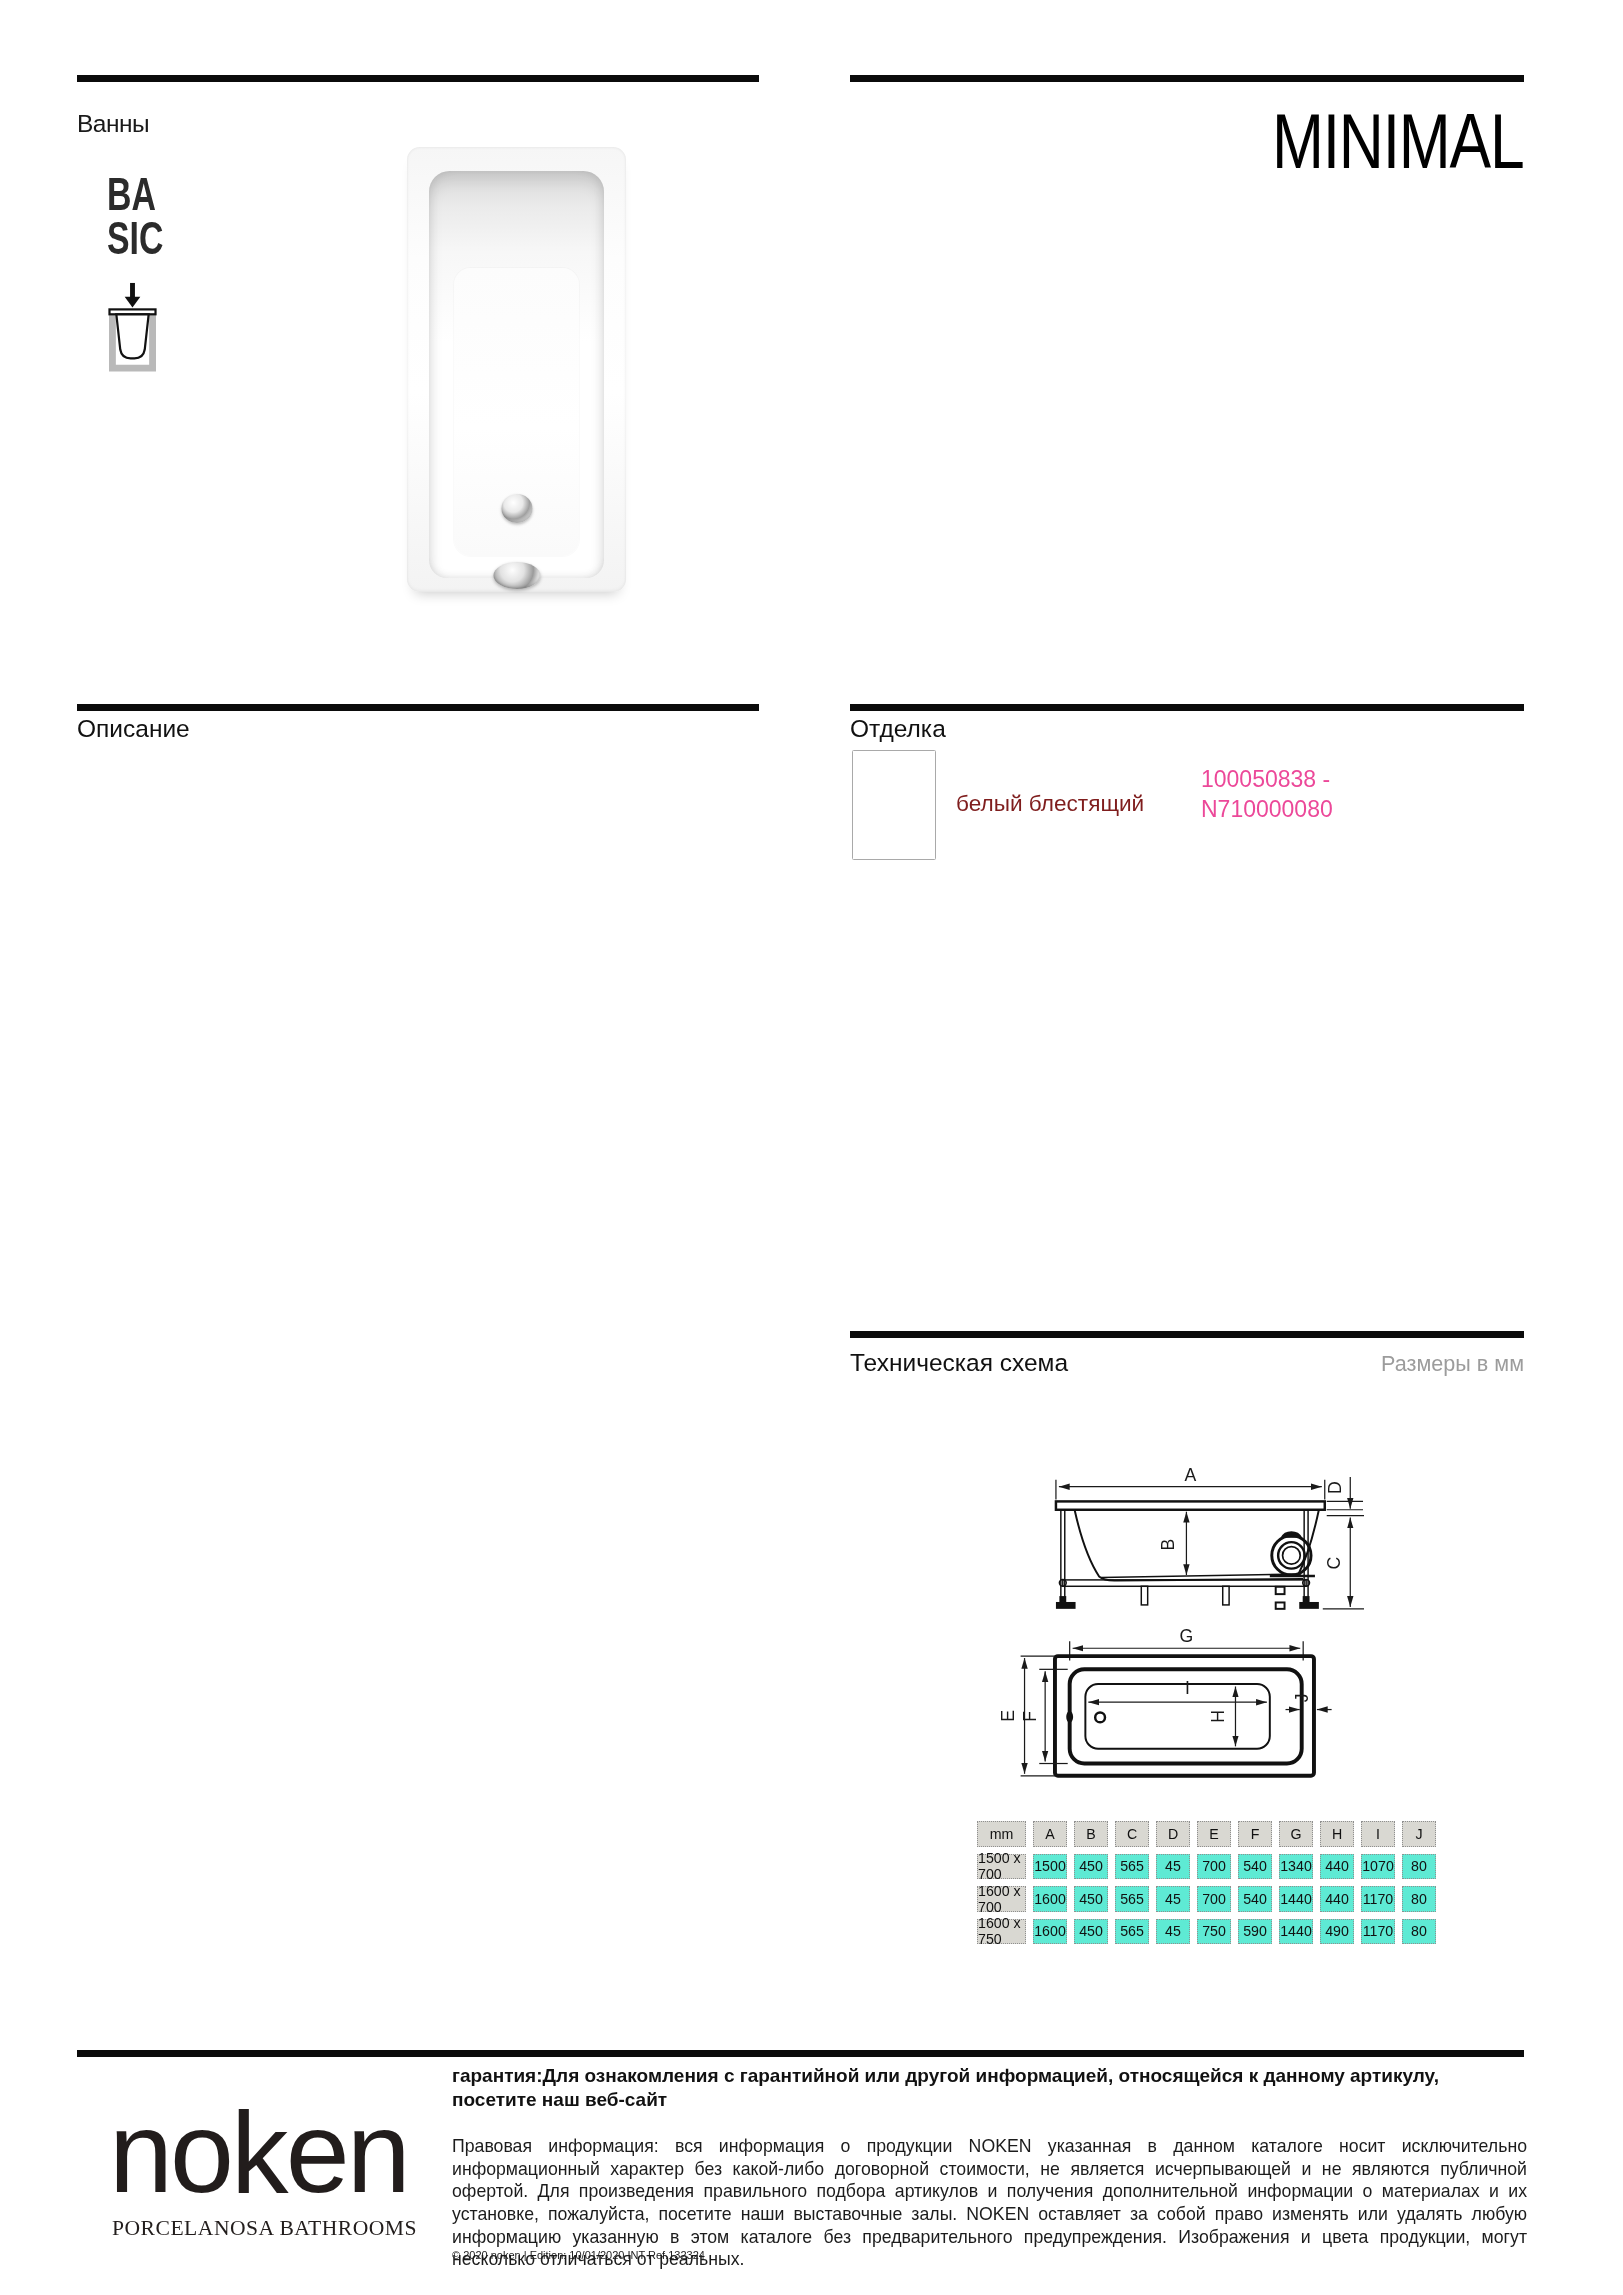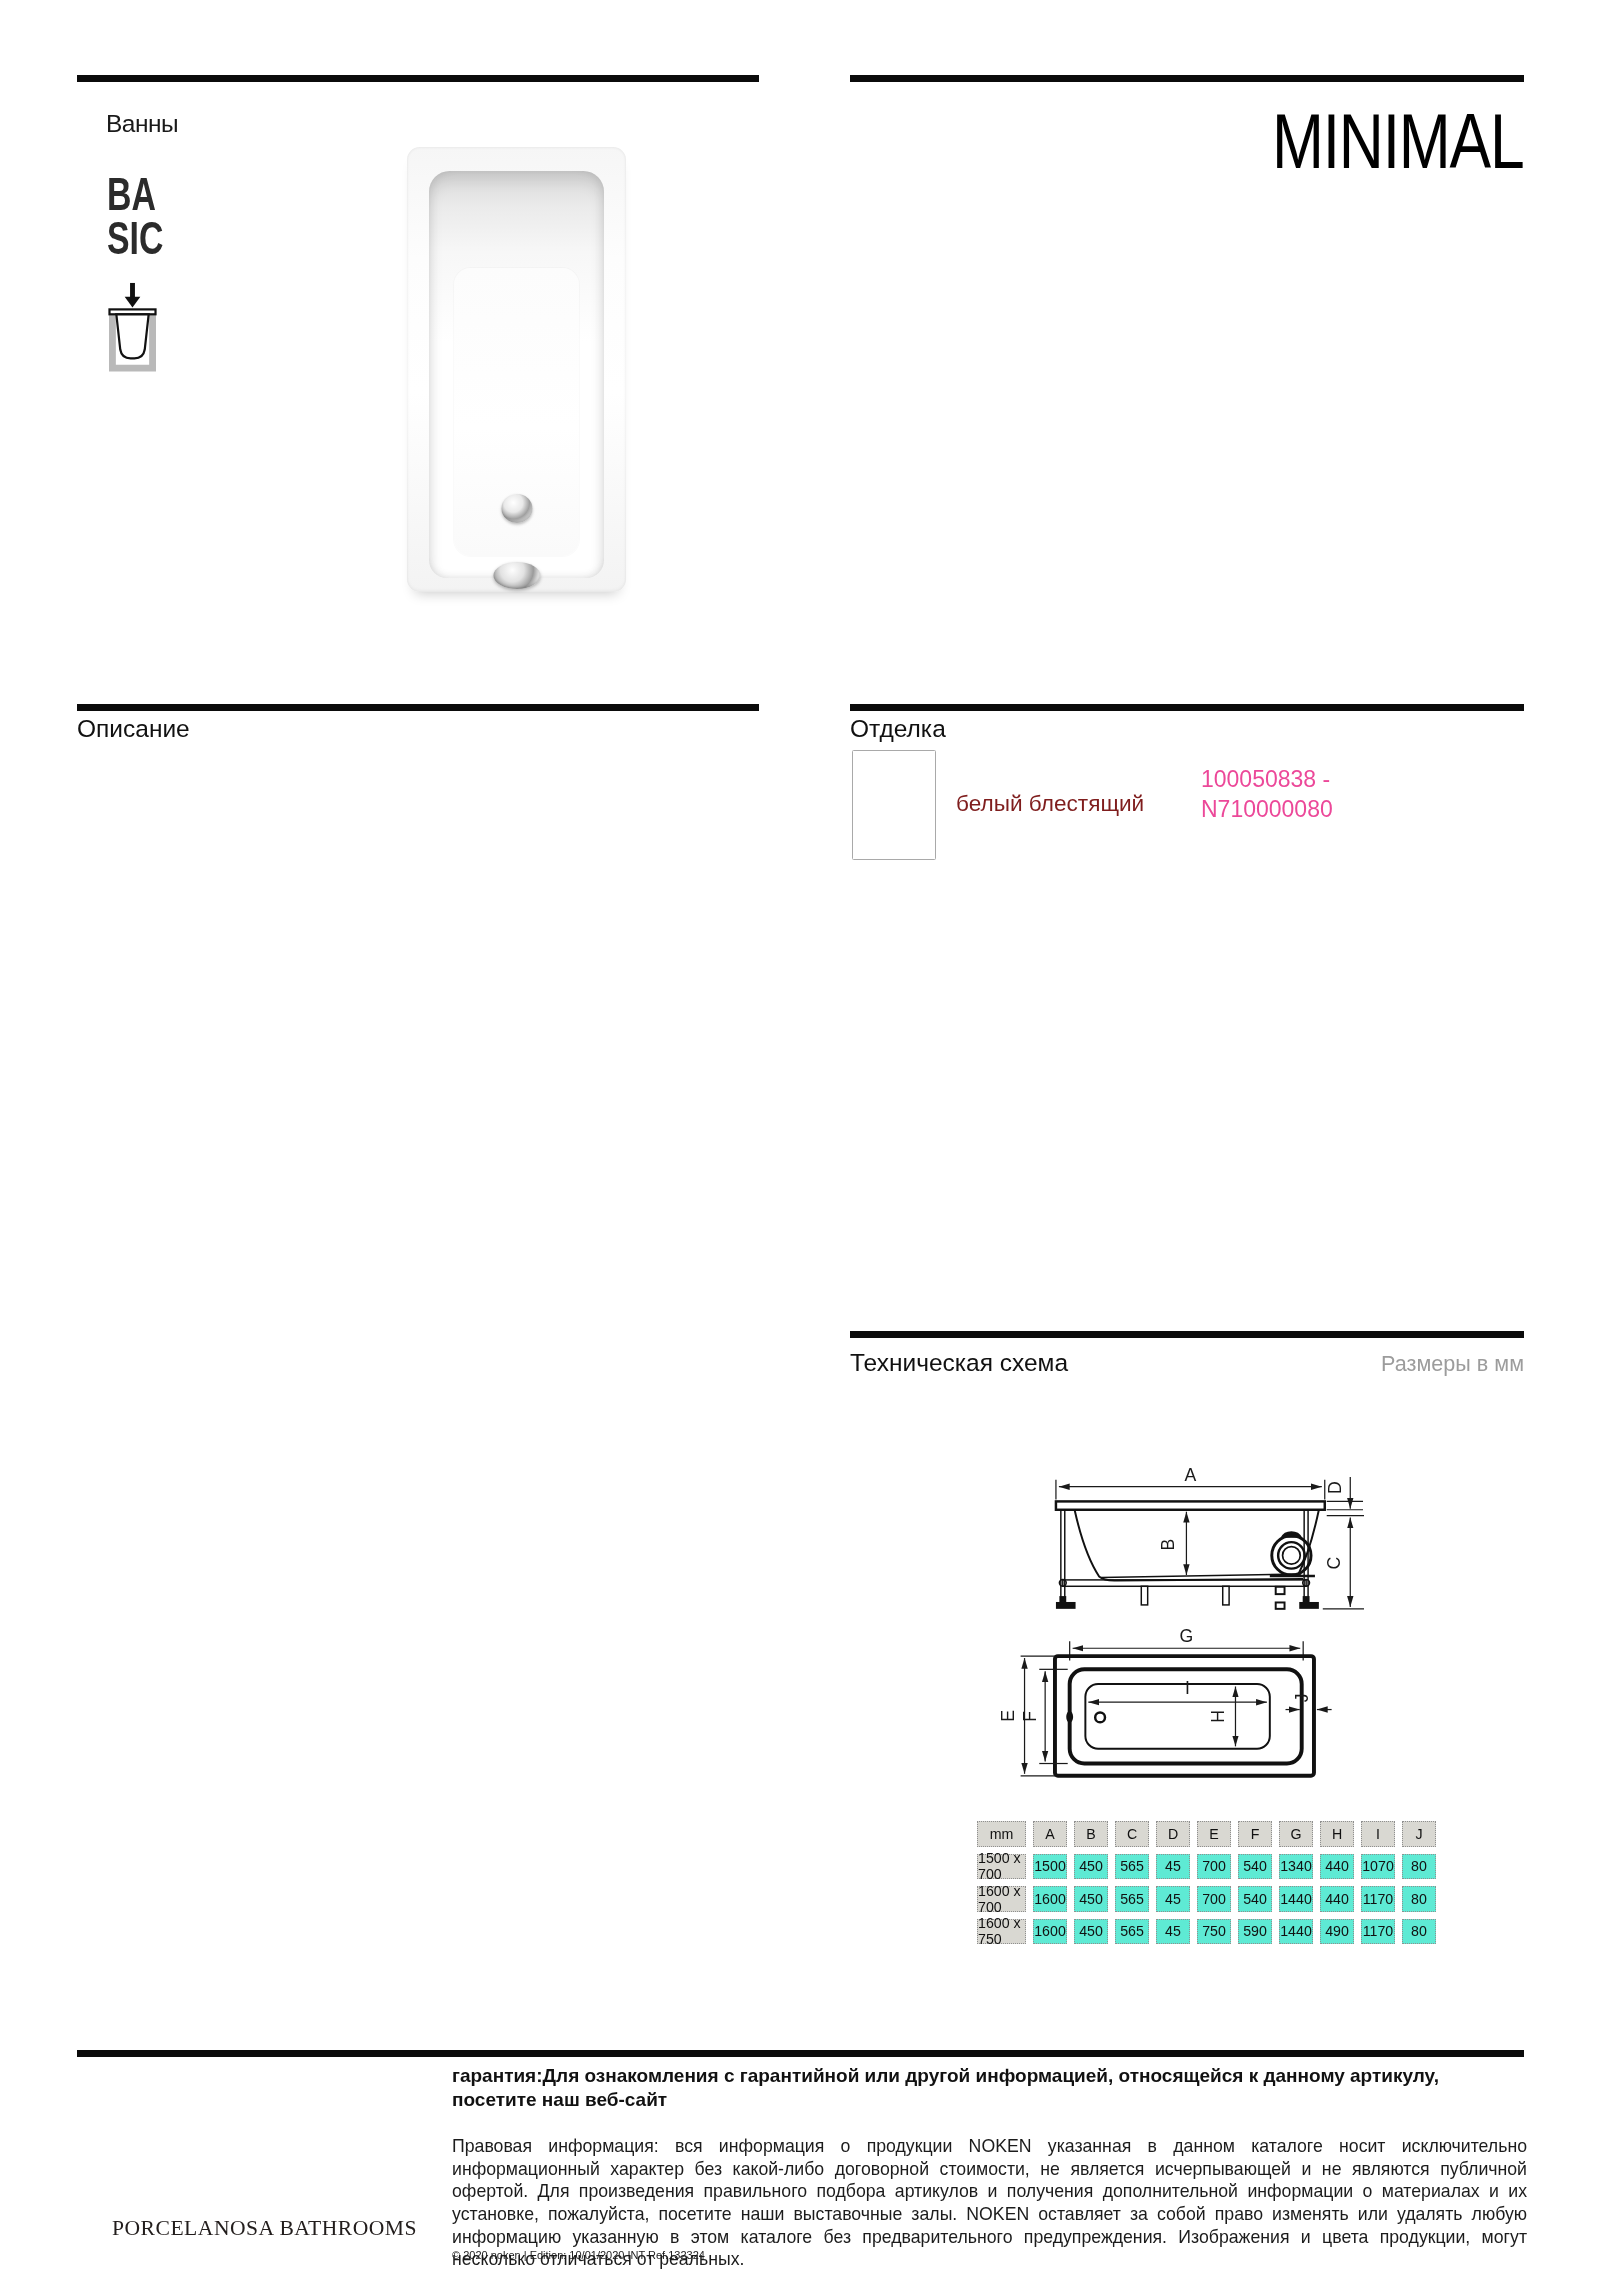--- a/index.html
+++ b/index.html
@@ -1,21 +1,21 @@
 <!DOCTYPE html>
 <html style="font-size:7.9px"><head>
 <meta charset="utf-8">
 <style>
   html,body{margin:0;padding:0;background:#fff;}
   #page{position:relative;width:1623px;height:2295px;background:#ffffff;
         font-family:"Liberation Sans",sans-serif;color:#1a1a1a;overflow:hidden;}
   .abs{position:absolute;}
   .bar{position:absolute;height:6.9px;background:#0b0b0b;}
   
-  .category{left:77px;top:110px;font-size:24.5px;letter-spacing:-0.5px;margin-left:29px;}
+  .category{left:77px;top:110px;font-size:24.5px;letter-spacing:-0.5px;}
   .title{right:99px;top:96px;font-size:78px;font-weight:400;letter-spacing:-1.5px;
          transform:scaleX(.80);transform-origin:100% 0;white-space:nowrap;color:#000;}
   .basic{left:107px;top:172px;font-size:47px;font-weight:700;line-height:.94;
          transform:scaleX(.72);transform-origin:0 0;color:#2b2b2b;white-space:pre-line;}
   
   .tub{left:407px;top:147px;width:219px;height:445px;border-radius:12.8px;
        background:linear-gradient(180deg,#f6f6f6,#fdfdfd 25%,#fff 55%,#f3f3f3);
        box-shadow:inset 0 1px 2.9px rgba(0,0,0,.05),inset 0 -1.5px 3.9px rgba(0,0,0,.05),
                   0 9.8px 12.8px -8.8px rgba(0,0,0,.22);}
   .tub-cavity{position:absolute;left:21.6px;right:21.6px;top:23.6px;bottom:13.7px;
@@ -243,19 +243,20 @@
     <div class="tcell">45</div>
     <div class="tcell">750</div>
     <div class="tcell">590</div>
     <div class="tcell">1440</div>
     <div class="tcell">490</div>
     <div class="tcell">1170</div>
     <div class="tcell">80</div>
   </div>
 
   <div class="bar" style="left:77px;top:2050px;width:1447px;"></div>
+  <div class="abs noken-word">noken</div>
   <div class="abs noken-sub">PORCELANOSA BATHROOMS</div>
   <div class="abs warranty">гарантия:Для ознакомления с гарантийной или другой информацией, относящейся к данному артикулу, посетите наш веб-сайт</div>
   <div class="abs legal">Правовая информация: вся информация о продукции NOKEN указанная в данном каталоге носит исключительно информационный характер без какой-либо договорной стоимости, не является исчерпывающей и не являются публичной офертой. Для произведения правильного подбора артикулов и получения дополнительной информации о материалах и их установке, пожалуйста, посетите наши выставочные залы. NOKEN оставляет за собой право изменять или удалять любую информацию указанную в этом каталоге без предварительного предупреждения. Изображения и цвета продукции, могут несколько отличаться от реальных.</div>
   <div class="abs copyright">© 2020 noken | Edition: 10/01/2020 INT Ref.132324</div>
 
 </div>
 
 
 </body></html>

